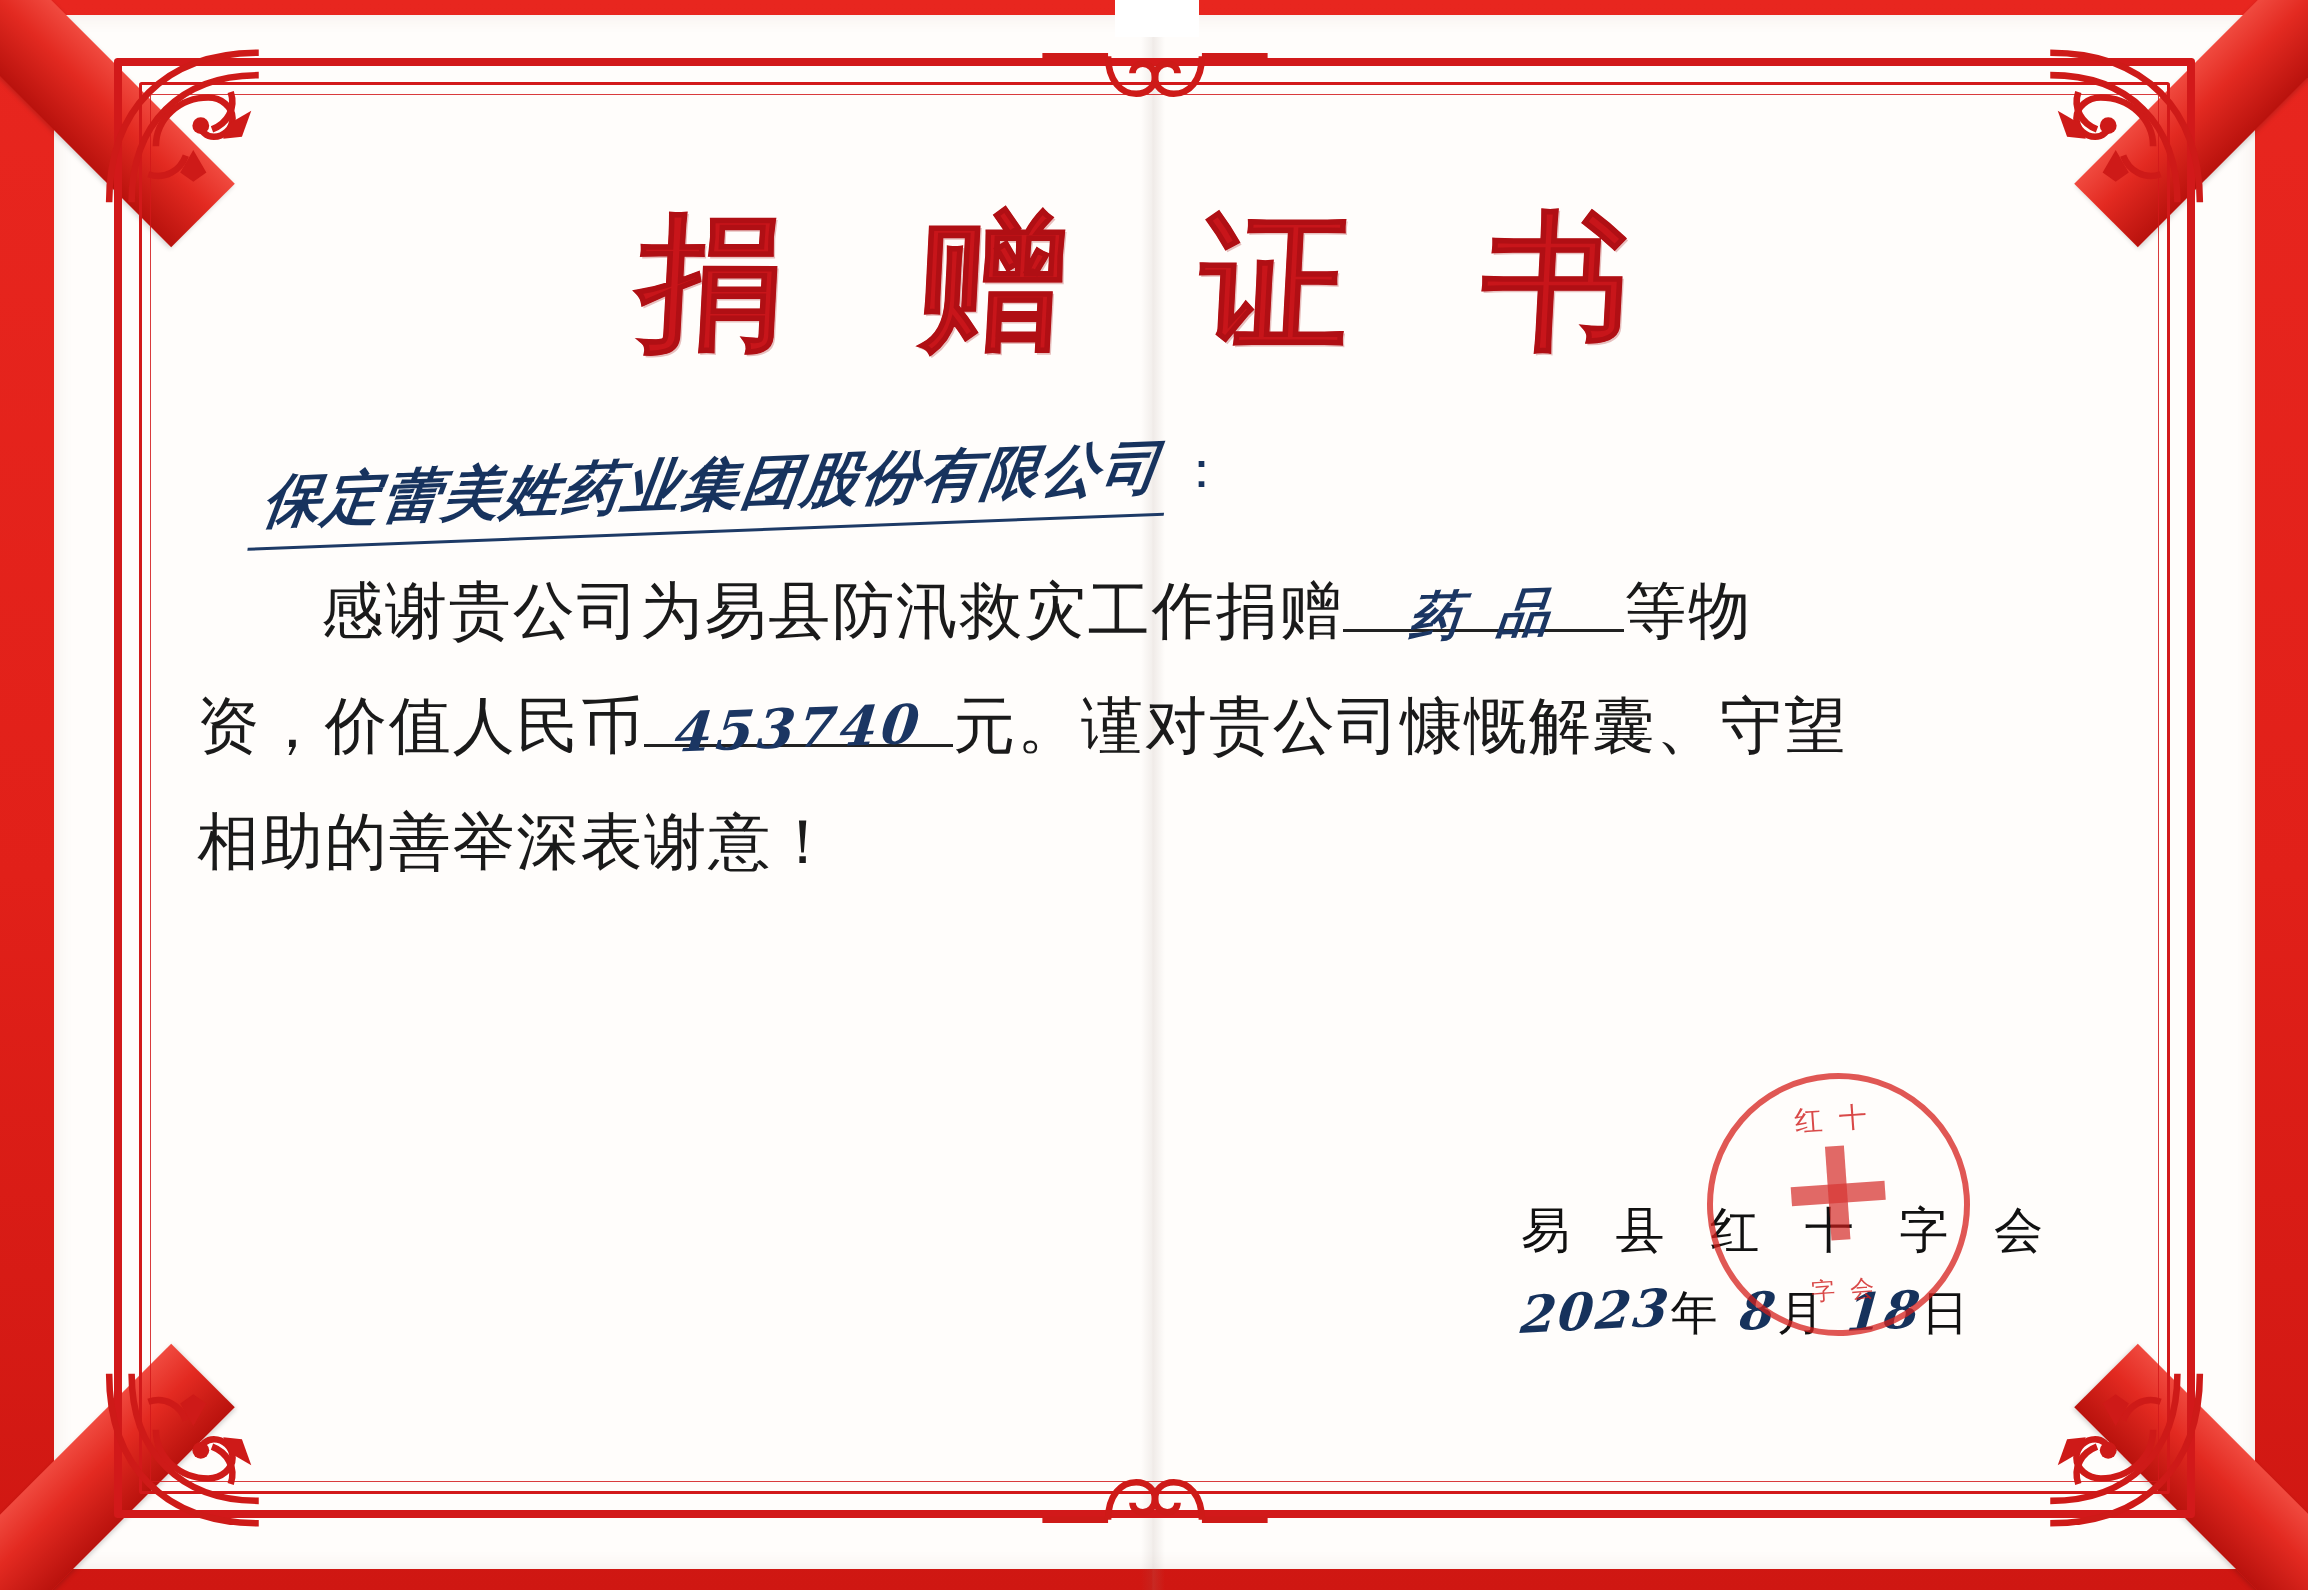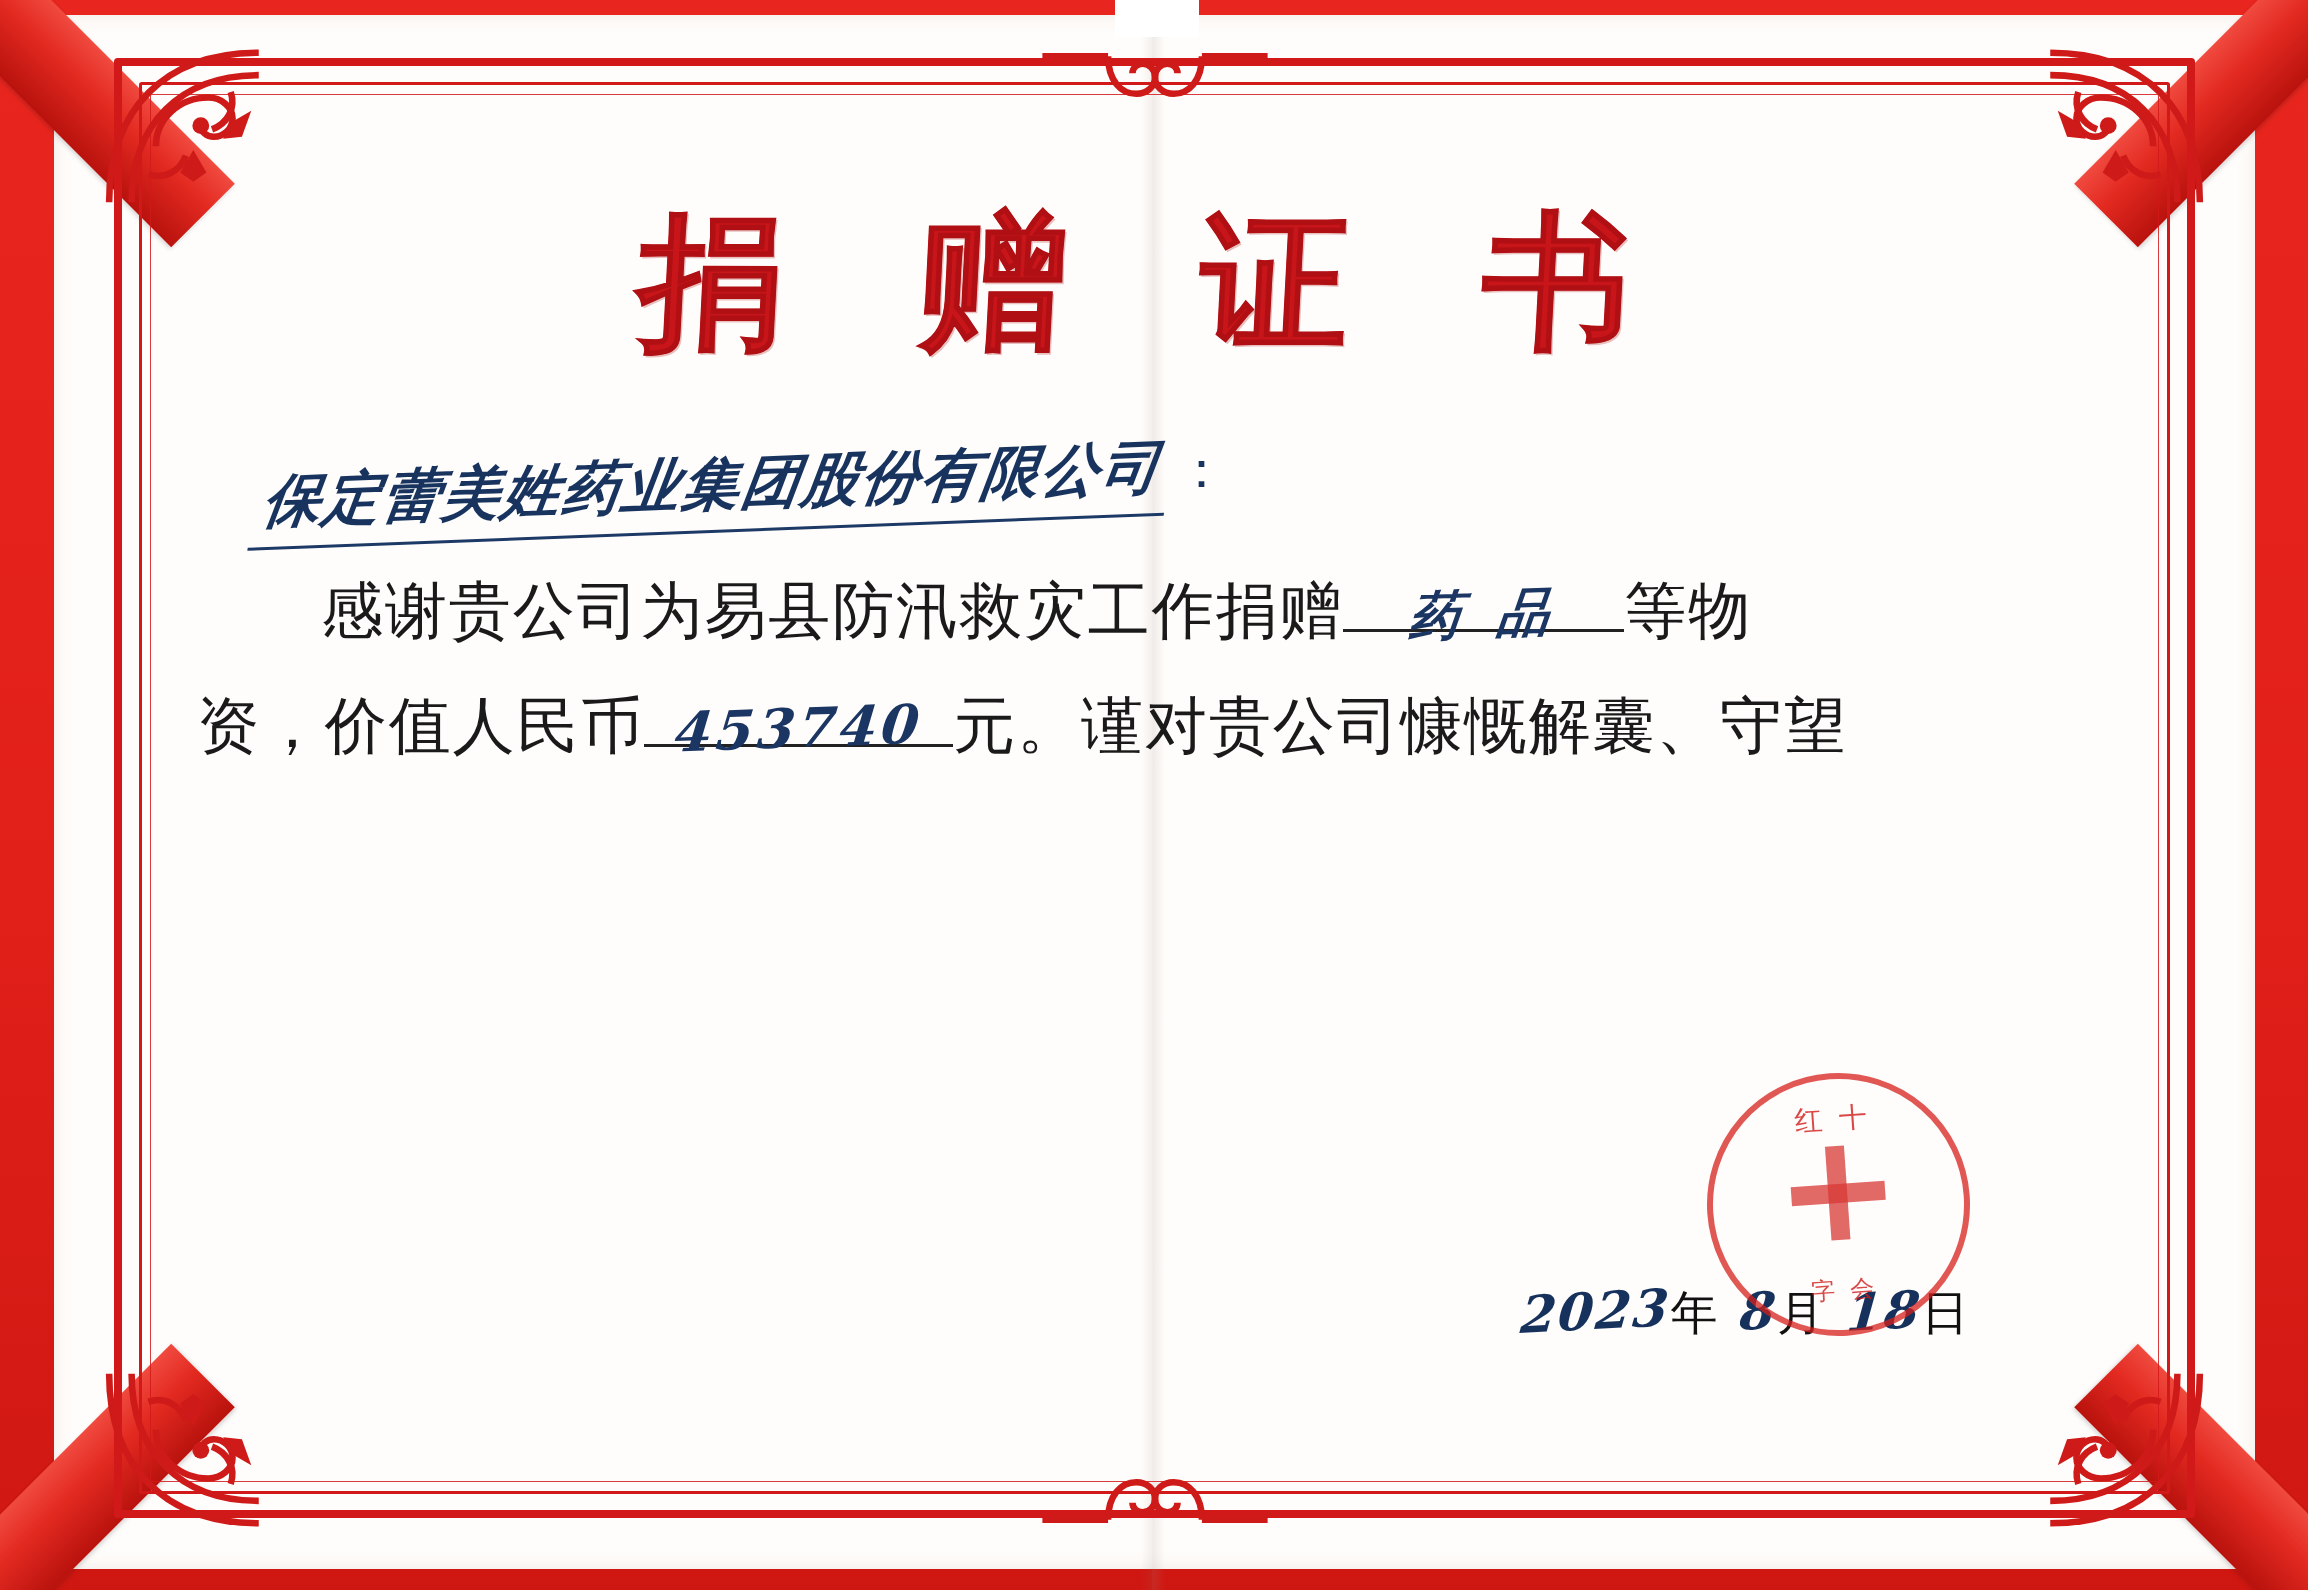--- a/index.html
+++ b/index.html
@@ -378,23 +378,25 @@
       <span class="handwriting recipient-name">保定蕾美姓药业集团股份有限公司</span><span class="recipient-colon">：</span>
     </div>
 
     <div class="body-text">
       <p>
         <span class="indent">感谢贵公司为易县防汛救灾工作捐赠</span><span class="blank"><span class="hw">药 品</span></span><span>等物</span>
       </p>
       <p>
         <span>资，价值人民币</span><span class="blank amount"><span class="hw">453740</span></span><span>元。谨对贵公司慷慨解囊、守望</span>
       </p>
+      <p>相助的善举深表谢意！</p>
     </div>
 
     <div class="sign-block">
+      <div class="issuer">易 县 红 十 字 会</div>
       <div class="date-line">
         <span class="hw">2023</span><span>年</span>
         <span class="hw">8</span><span>月</span>
         <span class="hw">18</span><span>日</span>
       </div>
     </div>
 
     <div class="seal">
       <div class="seal-text">
         <div class="st st-top">红 十</div>

